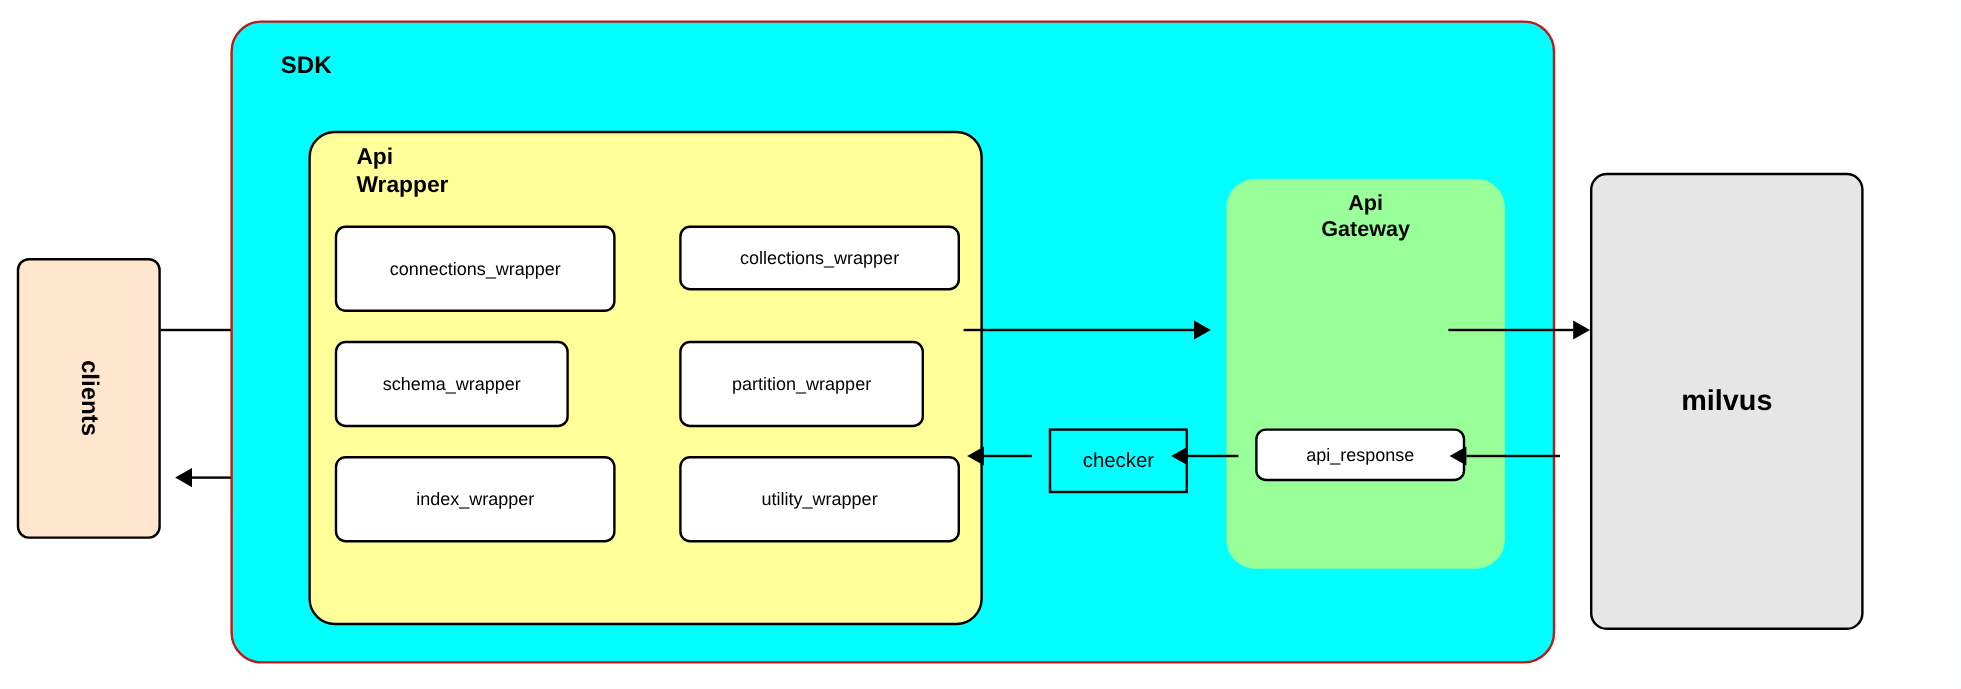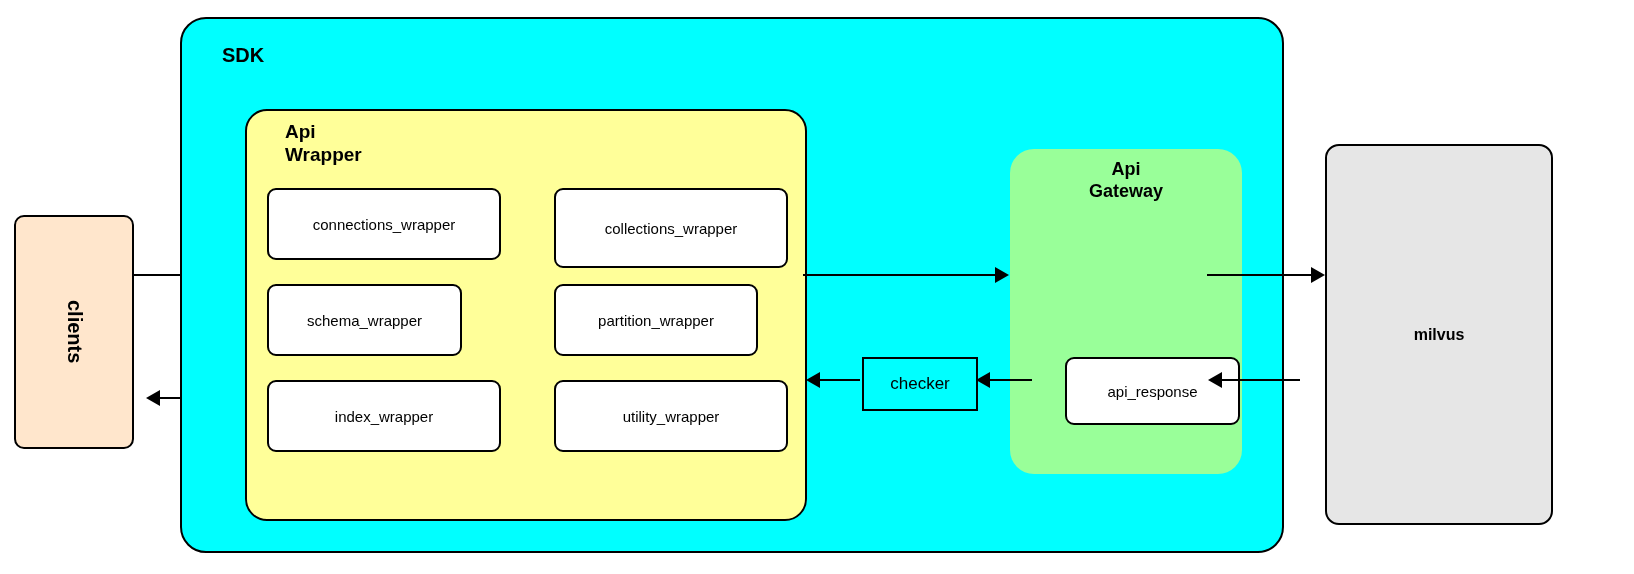--- a/index.html
+++ b/index.html
@@ -22,27 +22,27 @@
     box-sizing: border-box;
     border: 2px solid #000000;
     display: flex;
     align-items: center;
     justify-content: center;
     text-align: center;
   }
 
   
   .sdk-container {
-    left: 180px;
+    left: 192px;
     top: 17px;
     width: 1104px;
     height: 536px;
     background: #00ffff;
     border-radius: 26px;
-    border: 2px solid #000000;
+    border: 2px solid #b91c1c;
     display: block;
     padding-left: 16px;
   }
   .sdk-label {
     position: absolute;
     left: 40px;
     top: 25px;
     font-size: 20px;
     font-weight: bold;
     color: #000000;
@@ -124,21 +124,21 @@
   }
 
   
   .milvus-box {
     left: 1325px;
     top: 144px;
     width: 228px;
     height: 381px;
     background: #e6e6e6;
     border-radius: 14px;
-    font-size: 16px;
+    font-size: 24px;
     font-weight: bold;
   }
 
   
   .checker-box {
     left: 860px;
     top: 355px;
     width: 116px;
     height: 54px;
     font-size: 17px;
@@ -182,21 +182,21 @@
   <div class="box sdk-container">
     <div class="sdk-label">SDK</div>
 
     <div class="box wrapper-container" style="left:63px; top:90px;">
       <div class="wrapper-label">Api
 Wrapper</div>
 
       <div class="box leaf" style="left:20px; top:77px; width:234px; height:72px;">
         <span>connections_wrapper</span>
       </div>
-      <div class="box leaf" style="left:307px; top:77px; width:234px; height:80px;text-align:center;">
+      <div class="box leaf" style="left:307px; top:77px; width:234px; height:54px;text-align:center;">
         <span>collections_wrapper</span>
       </div>
 
       <div class="box leaf" style="left:20px; top:173px; width:195px; height:72px;">
         <span>schema_wrapper</span>
       </div>
       <div class="box leaf" style="left:307px; top:173px; width:204px; height:72px;">
         <span>partition_wrapper</span>
       </div>
 
@@ -205,21 +205,21 @@
       </div>
       <div class="box leaf" style="left:307px; top:269px; width:234px; height:72px;">
         <span>utility_wrapper</span>
       </div>
     </div>
 
     <div class="box gateway-container" style="left:828px; top:130px;">
       <div class="gateway-label">Api
 Gateway</div>
 
-      <div class="box leaf" style="left:24px; top:208px; width:175px; height:68px;margin-left:31px;">
+      <div class="box leaf" style="left:24px; top:208px; width:175px; height:44px;">
         <span>api_response</span>
       </div>
     </div>
 
     <div class="box checker-box" style="left:680px; top:338px;">
       <span>checker</span>
     </div>
   </div>
 
   <div class="conn-line" style="left:803px; top:274px; width:192px;"></div>

